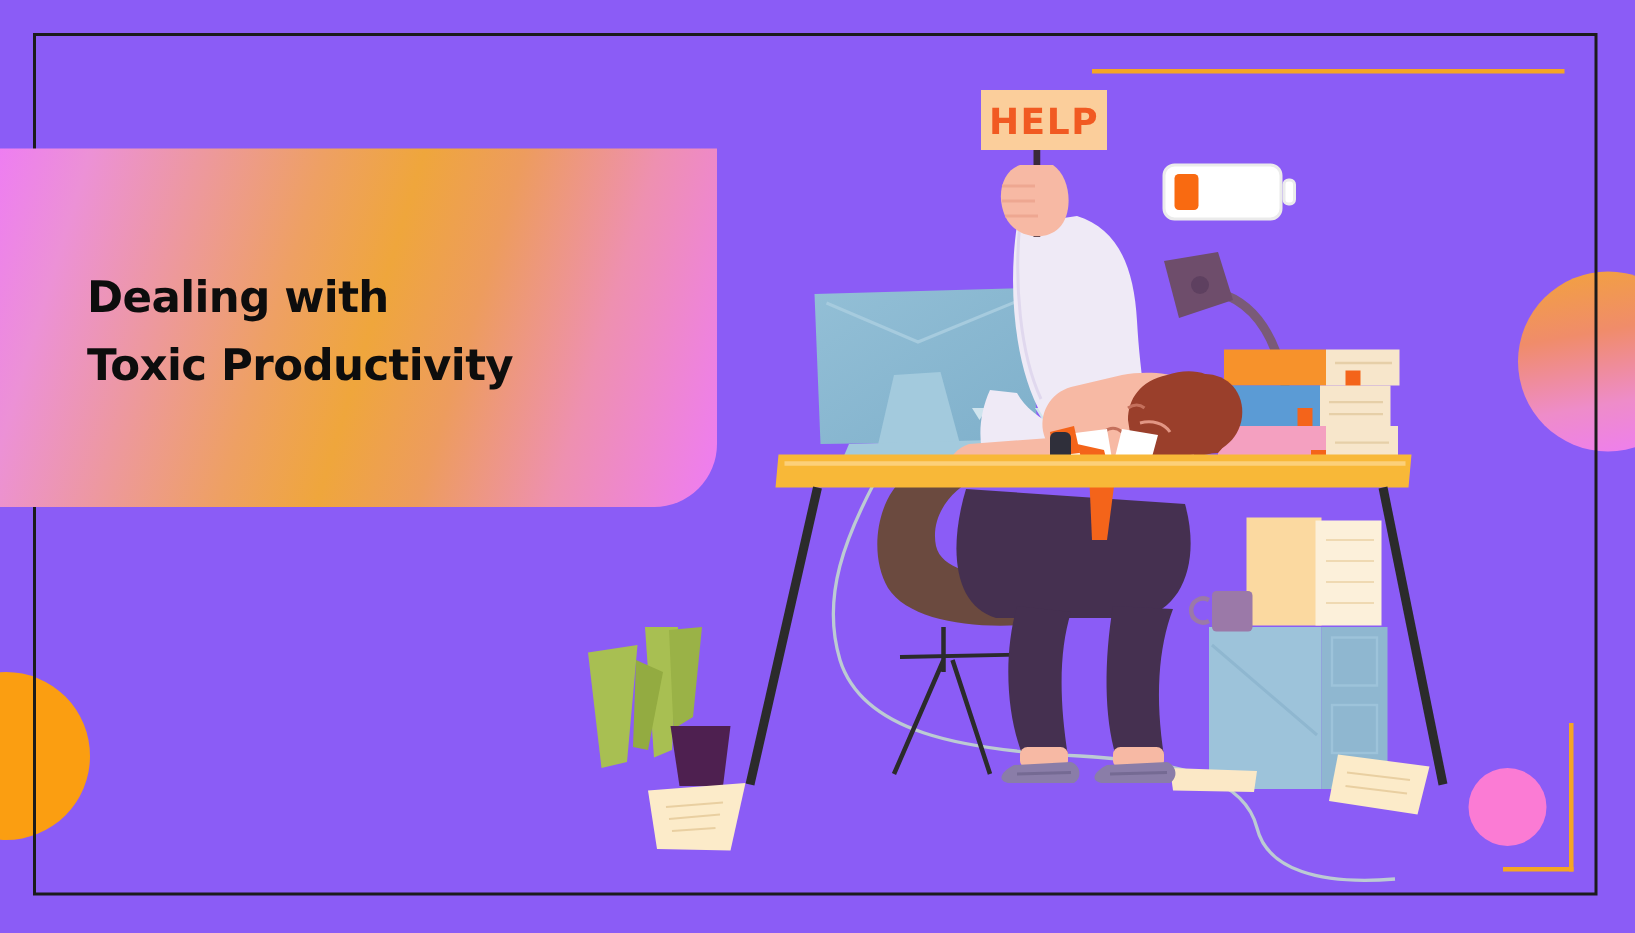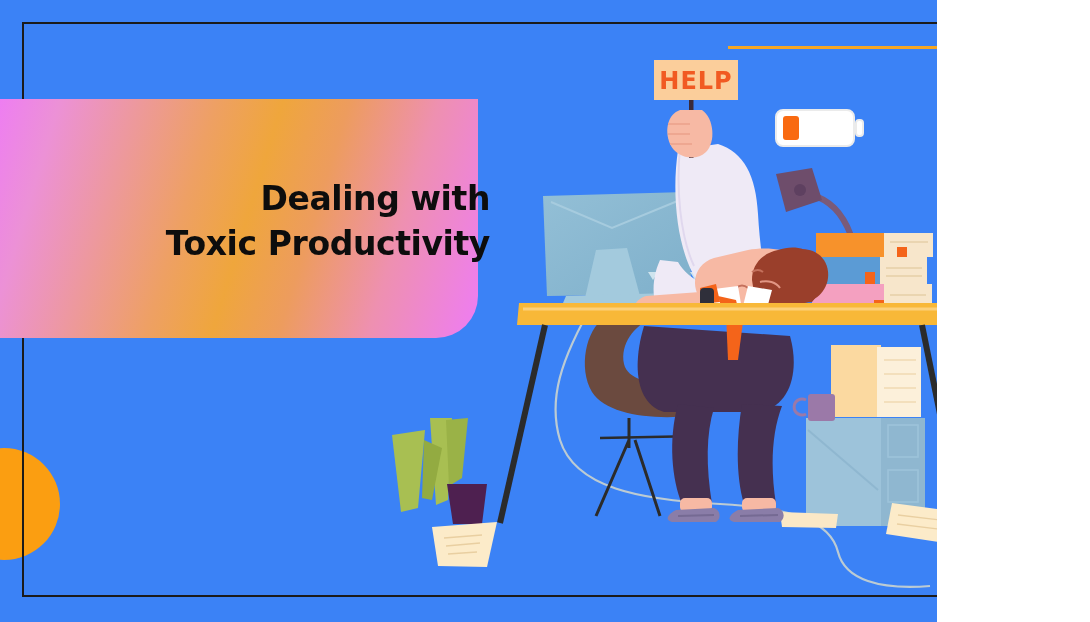--- a/index.html
+++ b/index.html
@@ -1,37 +1,37 @@
 <!DOCTYPE html>
 <html><head>
 <meta charset="utf-8">
 <style>
   html,body{margin:0;padding:0;background:#ffffff;}
   body{width:1090px;height:622px;overflow:hidden;font-family:"Liberation Sans",sans-serif;}
-  #stage{position:relative;width:937px;height:622px;background:#3b82f6;overflow:hidden;text-decoration:underline;}
+  #stage{position:relative;width:1090px;height:622px;background:#8b5cf6;overflow:hidden;text-decoration:underline;}
 
   
   .frame{position:absolute;left:22px;top:22px;width:1043px;height:575px;border:2px solid #1b1b1b;box-sizing:border-box;pointer-events:none;}
 
   
   .dec-orange-circle{position:absolute;left:-52px;top:448px;width:112px;height:112px;border-radius:50%;background:#FB9E11;}
   .dec-grad-circle{position:absolute;left:1012px;top:181px;width:120px;height:120px;border-radius:50%;
       background:linear-gradient(170deg,#F2A33C 0%,#F08C6A 35%,#EE8CC9 70%,#EE7CF4 100%);}
   .dec-pink-circle{position:absolute;left:979px;top:512px;width:52px;height:52px;border-radius:50%;background:#FB7BD4;}
   .dec-orange-line{position:absolute;left:728px;top:46px;width:315px;height:3px;background:#F5A623;}
   .dec-corner-bracket{position:absolute;left:1002px;top:482px;width:44px;height:96px;
       border-right:3px solid #F5A623;border-bottom:3px solid #F5A623;}
 
   
   .banner{position:absolute;left:-6px;top:99px;width:484px;height:239px;
       border-radius:0 0 42px 0;
       background:linear-gradient(107deg,#EE7CF4 0%,#EC91D6 12%,#EEA064 40%,#EFA63C 52%,#ED9C5E 64%,#EE90B0 80%,#EE7CF4 100%);}
-  .banner-title{position:absolute;left:90px;top:176px;width:400px;
+  .banner-title{position:absolute;left:58px;top:176px;width:400px;
       font-family:"DejaVu Sans","Liberation Sans",sans-serif;
-      font-weight:bold;font-size:33px;line-height:45px;color:#0d0d0d;letter-spacing:-0.4px;white-space:pre-line;text-align:right;}
+      font-weight:bold;font-size:29px;line-height:45px;color:#0d0d0d;letter-spacing:-0.4px;white-space:pre-line;}
 
   
   .illus{position:absolute;left:0;top:0;width:1090px;height:622px;}
   svg{display:block;}
 </style>
 </head>
 <body>
 
 <div id="stage">
 

